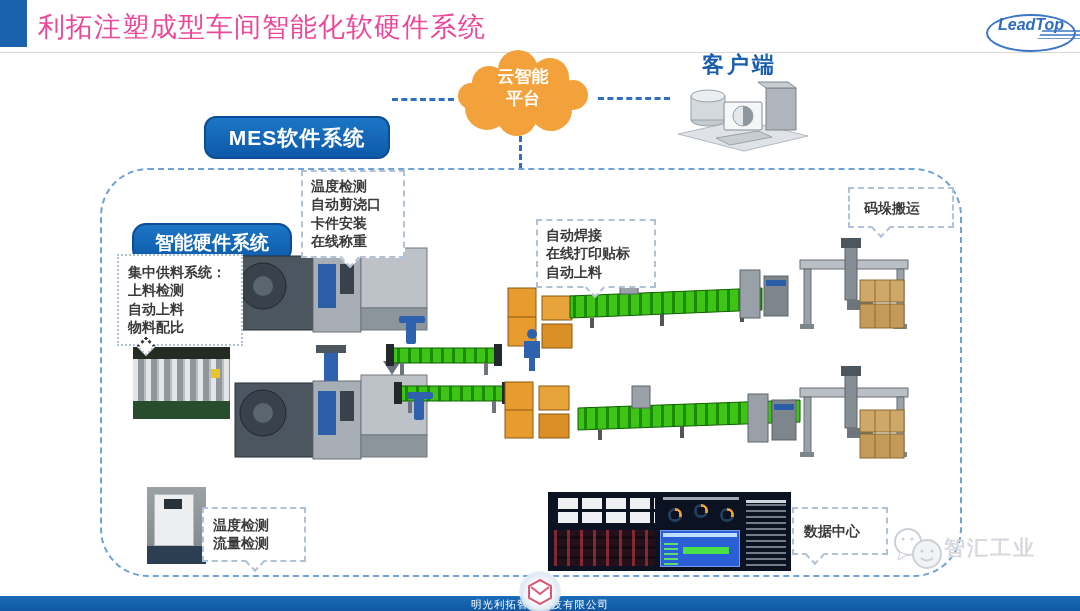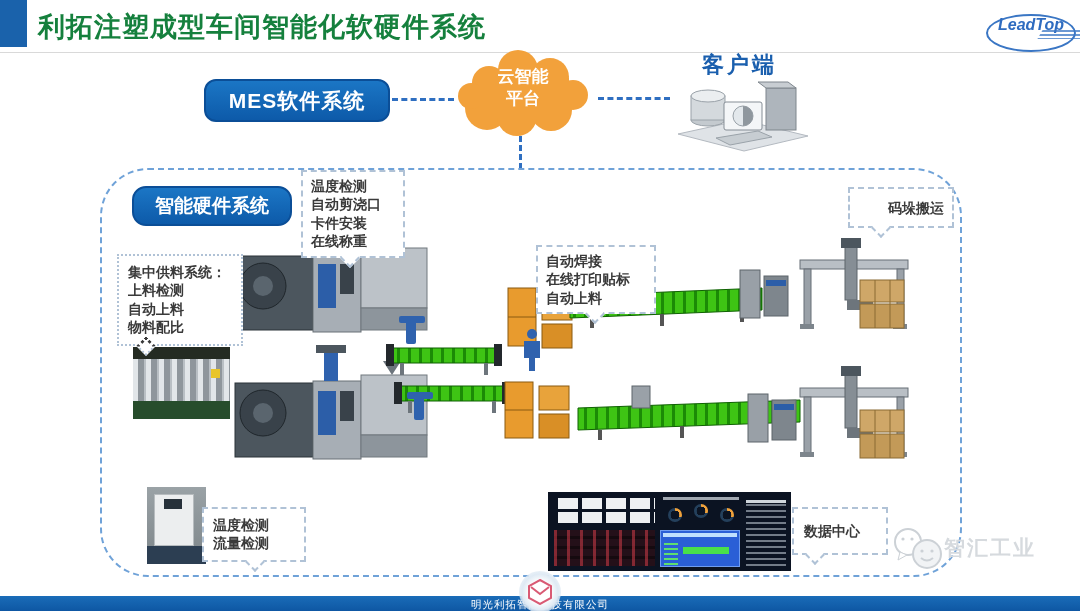--- a/index.html
+++ b/index.html
@@ -1,30 +1,30 @@
 <!DOCTYPE html>
 <html><head>
 <meta charset="utf-8">
 <style>
   * { margin:0; padding:0; box-sizing:border-box; }
   body { background:#888; font-family:"Liberation Sans","DejaVu Sans",sans-serif; }
   .stage { position:relative; width:1080px; height:611px; background:#fff; overflow:hidden; margin:0 auto; }
 
   
   .leftbar { position:absolute; left:0; top:4; width:27px; height:47px; background:#1a62ab; }
-  .page-title { position:absolute; left:38px; top:9px; font-size:27px; font-weight:bold; color:#15803d; letter-spacing:1px; }
+  .page-title { position:absolute; left:38px; top:9px; font-size:27px; font-weight:normal; color:#ec4899; letter-spacing:1px; }
   .head-rule { position:absolute; left:0; top:52px; width:1080px; height:1px; background:#d9d9d9; }
   .logo { position:absolute; left:986px; top:14px; width:90px; height:38px; border:2px solid #3a76c4; border-radius:50%; display:flex; justify-content:center; }
   .logo span { font-size:16px; font-weight:bold; font-style:italic; color:#2f6cc0; }
   .logo-swoosh { position:absolute; left:1040px; top:30px; width:44px; height:9px;
      background:repeating-linear-gradient(180deg,#3a76c4 0 2px,transparent 2px 4px); transform:skewX(-30deg); opacity:.75; }
 
   
   .pill { position:absolute; color:#fff; font-weight:bold; text-align:center; border-radius:12px;
-     background:linear-gradient(180deg,#1b76c5,#0d5aa9); border:2px solid #0b4e97; display:flex; align-items:center; justify-content:center; }
+     background:linear-gradient(180deg,#1b76c5,#0d5aa9); border:2px solid #0b4e97; display:flex; align-items:center; justify-content:center;margin-top:37px; }
   .mes { left:204px; top:79px; width:186px; height:43px; font-size:21px; letter-spacing:1px; }
   .hw  { left:132px; top:186px; width:160px; height:40px; font-size:19px; border-radius:14px; }
 
   .dash-h { position:absolute; border-top:3px dashed #2f6fc1; }
   .dash-v { position:absolute; border-left:3px dashed #2f6fc1; }
 
   .cloud-wrap { position:absolute; left:449px; top:50px; width:148px; height:92px; }
   .cloud-text { position:absolute; left:470px; top:66px; width:106px; text-align:center; color:#fff; font-weight:bold; font-size:17px; line-height:1.3; }
   .cloud-text span { display:block; }
 
@@ -34,23 +34,23 @@
   
   .big-box { position:absolute; left:100px; top:168px; width:862px; height:409px; border:2px dashed #6fa2d8; border-radius:48px; }
 
   
   .callout { position:absolute; background:#fff; border:2px dashed #b0c2d6; color:#3a3a3a; font-weight:bold; font-size:14px; line-height:1.32; padding:5px 8px; z-index:5; }
   .callout .ln { display:block; white-space:nowrap; }
   .tail { position:absolute; bottom:-9px; width:14px; height:14px; background:#fff; transform:rotate(45deg);
      border-right:2px dashed #b0c2d6; border-bottom:2px dashed #b0c2d6; }
   .c-robot { left:301px; top:170px; width:104px; }
   .c-feeding { left:117px; top:254px; width:126px; border-style:dotted; padding:7px 9px; }
-  .c-welding { left:536px; top:219px; width:120px;margin-top:26px; }
+  .c-welding { left:536px; top:219px; width:120px; }
   .c-packing { left:723px; top:222px; width:96px; }
-  .c-pallet { left:848px; top:187px; width:106px; padding:10px 8px 9px 14px;text-align:right; }
+  .c-pallet { left:848px; top:187px; width:106px; padding:10px 8px 9px 14px; }
   .c-temp { left:202px; top:507px; width:104px; padding:7px 9px; }
   .c-data { left:792px; top:507px; width:96px; padding:13px 10px; }
 
   
   .photo { position:absolute; overflow:hidden; }
   .p-feed { left:133px; top:347px; width:97px; height:72px; background:#37432f; }
   .p-feed .feed-top { position:absolute; left:0; top:0; width:100%; height:12px; background:#242b22; }
   .p-feed .feed-cyls { position:absolute; left:0; top:12px; width:100%; height:42px;
       background:repeating-linear-gradient(90deg,#e2e6e9 0 5px,#8f969c 5px 11px,#b9bfc4 11px 13px); }
   .p-feed .feed-bot { position:absolute; left:0; top:54px; width:100%; height:18px; background:#274d2c; }

